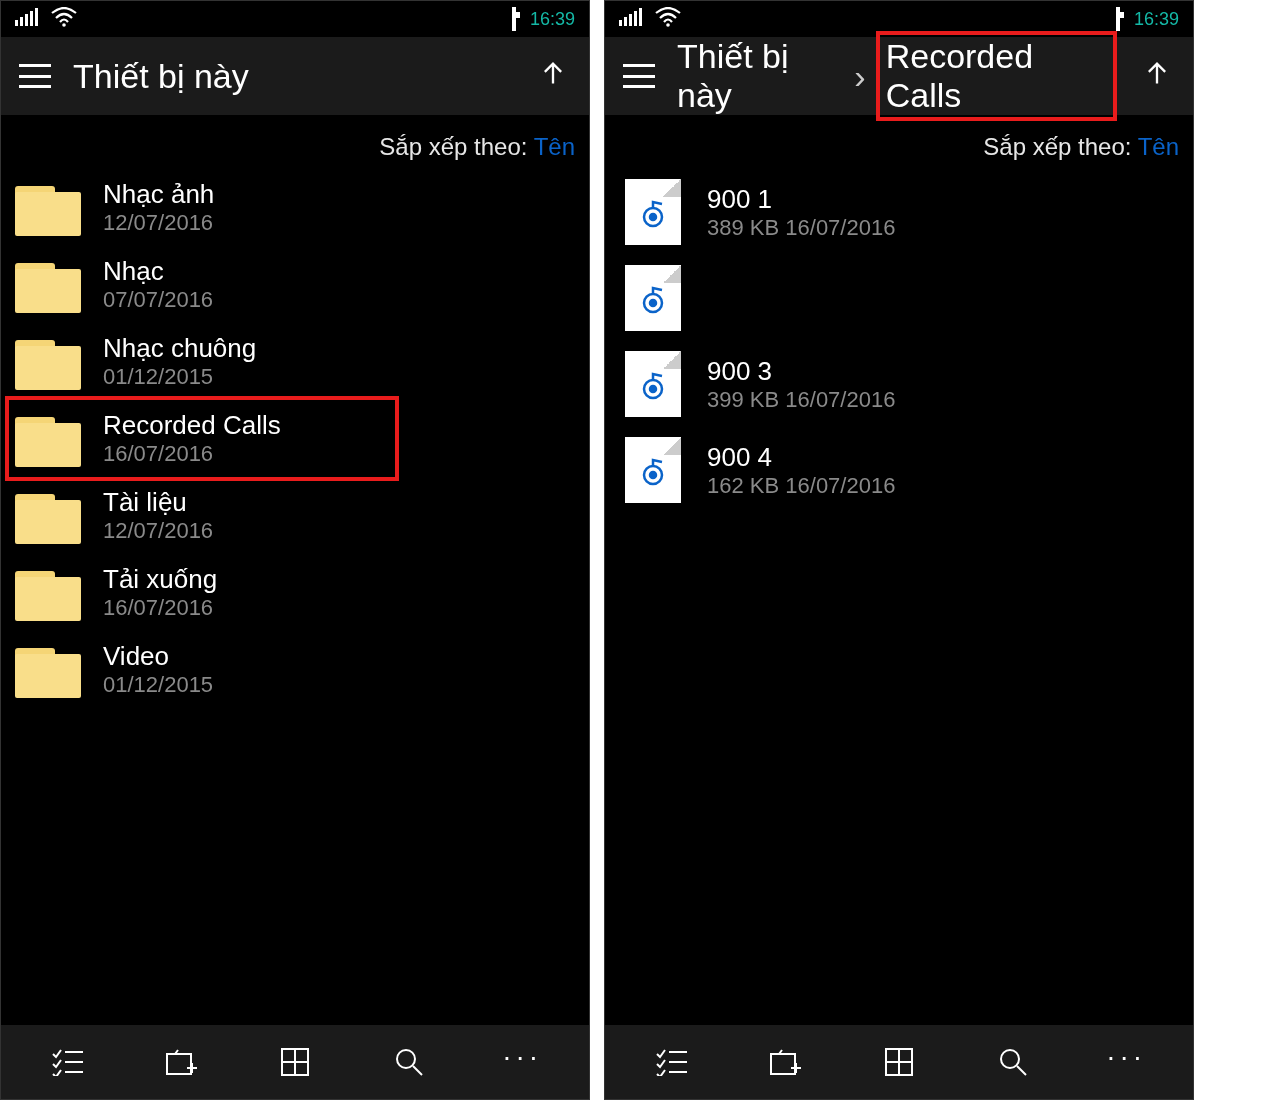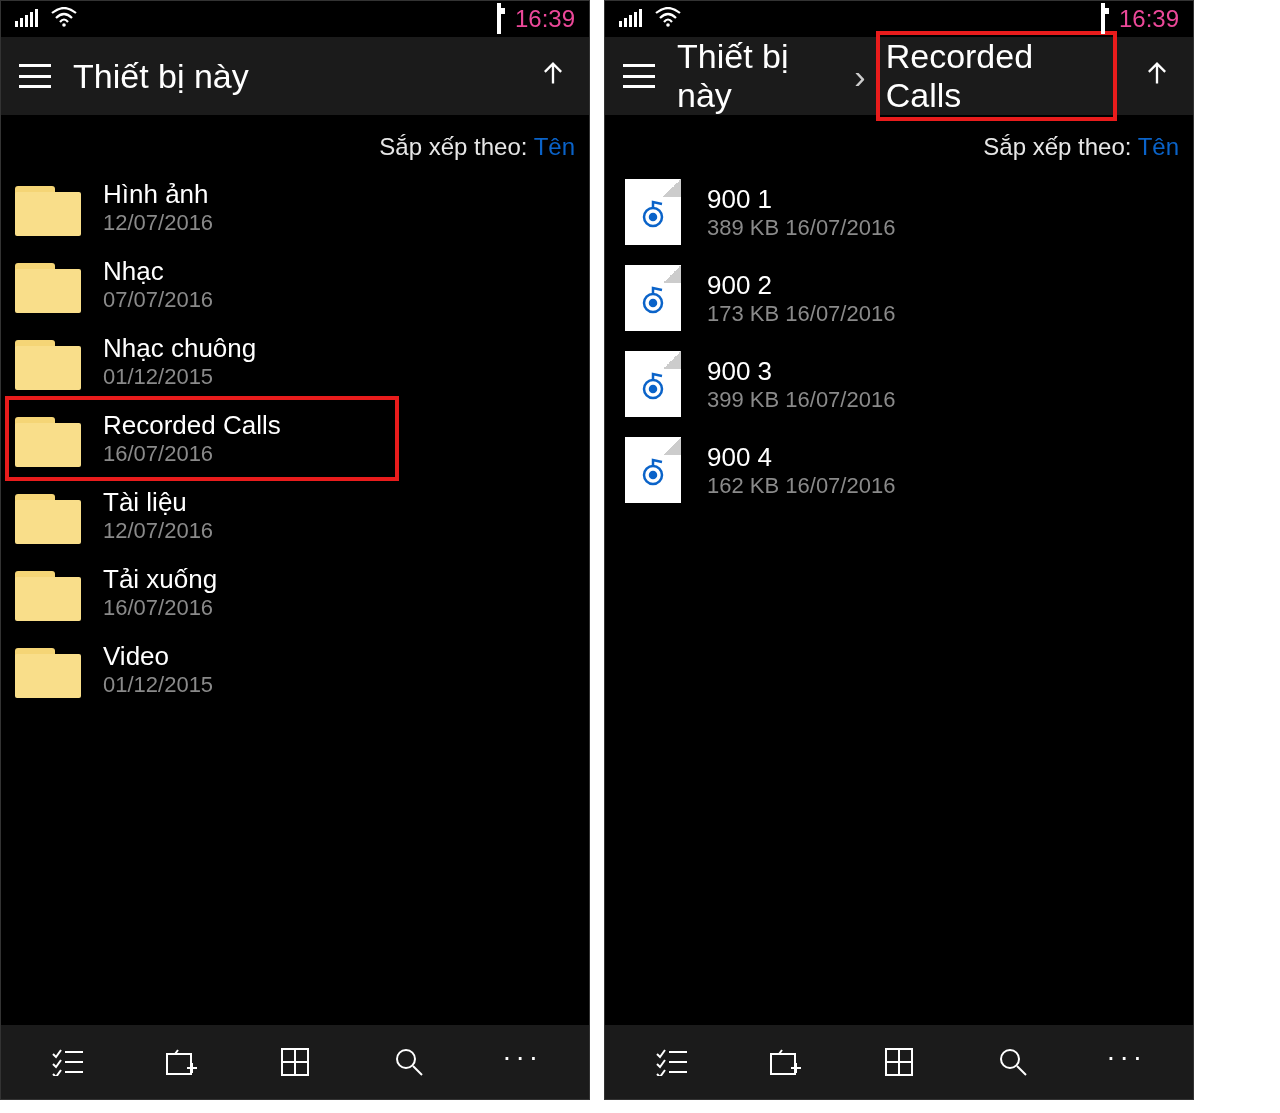--- a/index.html
+++ b/index.html
@@ -22,22 +22,22 @@
     position: relative;
     border: 1px solid #333;
   }
   
   .statusbar {
     height: 36px;
     display: flex;
     align-items: center;
     justify-content: space-between;
     padding: 0 14px;
-    font-size: 24px;
-    color: #ec4899;
+    font-size: 18px;
+    color: #14b8a6;
   }
   .status-left { display: flex; gap: 12px; align-items: center; }
   .status-right { display: flex; gap: 14px; align-items: center; }
   .bat {
     width: 34px; height: 16px;
     border: 2px solid #fff;
     position: relative;
   }
   .bat::after {
     content:"";
@@ -189,21 +189,21 @@
 
   <div class="sort-row">
     <span>Sắp xếp theo:</span>
     <span class="sort-link">Tên</span>
   </div>
 
   <div class="list" style="position:relative;">
     <div class="item">
       <div class="folder-ic"></div>
       <div class="meta">
-        <div class="name">Hình ảnh</div>
+        <div class="name">Nhạc ảnh</div>
         <div class="sub">12/07/2016</div>
       </div>
     </div>
     <div class="item">
       <div class="folder-ic"></div>
       <div class="meta">
         <div class="name">Nhạc</div>
         <div class="sub">07/07/2016</div>
       </div>
     </div>
@@ -348,24 +348,20 @@
       </div>
     </div>
     <div class="item">
       <div class="file-ic">
         <svg width="30" height="30" viewBox="0 0 30 30" stroke="#0a63c9" stroke-width="2.5" fill="none">
             <circle cx="15" cy="17" r="9"></circle>
             <circle cx="15" cy="17" r="3" fill="#0a63c9"></circle>
             <path d="M15 8 V2 L24 4"></path>
           </svg>
       </div>
-      <div class="meta">
-        <div class="name">900 2</div>
-        <div class="sub"><span>173 KB</span> <span>16/07/2016</span></div>
-      </div>
     </div>
     <div class="item">
       <div class="file-ic">
         <svg width="30" height="30" viewBox="0 0 30 30" stroke="#0a63c9" stroke-width="2.5" fill="none">
             <circle cx="15" cy="17" r="9"></circle>
             <circle cx="15" cy="17" r="3" fill="#0a63c9"></circle>
             <path d="M15 8 V2 L24 4"></path>
           </svg>
       </div>
       <div class="meta">

